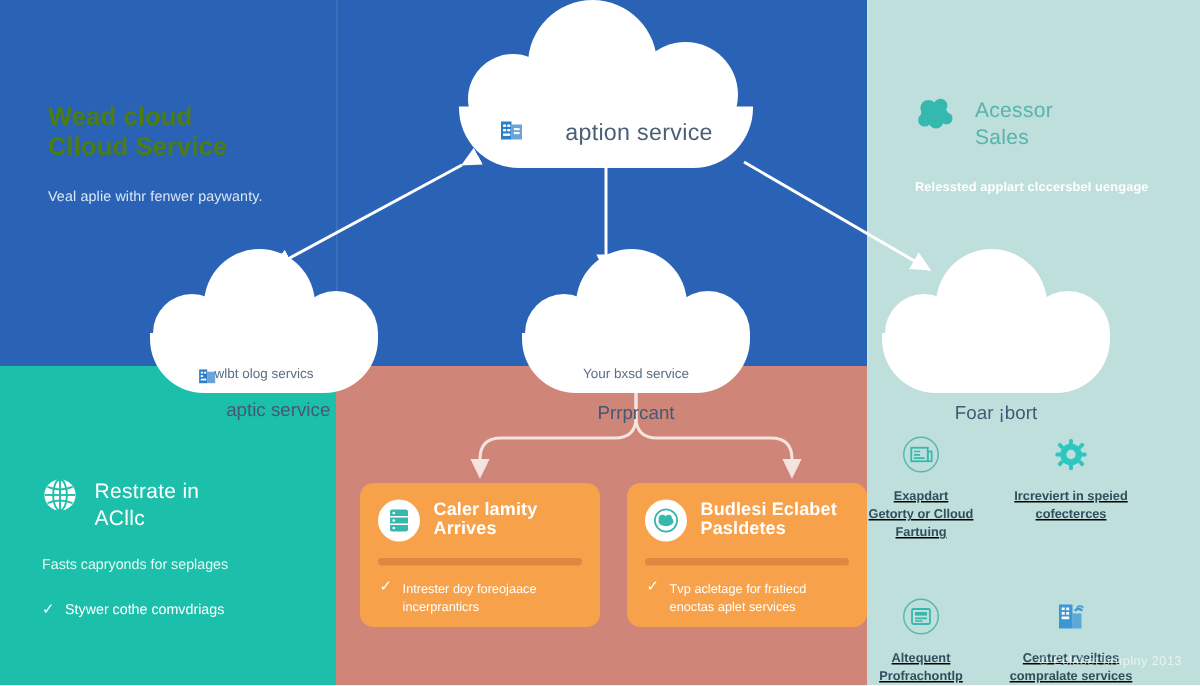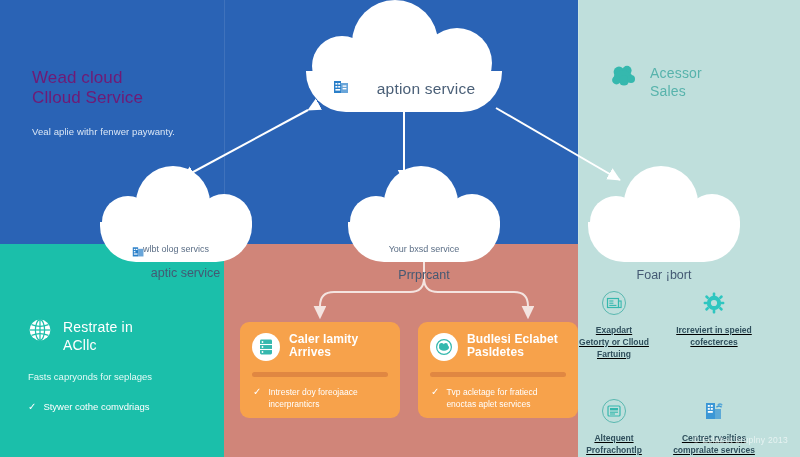--- a/index.html
+++ b/index.html
@@ -64,21 +64,21 @@
     display:flex;align-items:center;justify-content:center;gap:6px;
   }
 
   #cloud-left  {left:100px;top:190px;}
   #cloud-mid   {left:348px;top:190px;}
   #cloud-right {left:588px;top:190px;}
 
   
   #blue-head{position:absolute;left:32px;top:68px;width:200px;}
   #blue-head .h1{
-    color:#701a75;font-size:17px;line-height:20px;font-weight:400;letter-spacing:.1px;
+    color:#4d7c0f;font-size:17px;line-height:20px;font-weight:700;letter-spacing:.1px;
   }
   #blue-head .sub{
     margin-top:17px;color:#dbe7f6;font-size:9.5px;line-height:13px;letter-spacing:.1px;
   }
 
   
   #tr-head{position:absolute;left:610px;top:64px;width:185px;}
   #tr-head .row{display:flex;align-items:flex-start;gap:10px;}
   #tr-head .h1{color:#57b3ac;font-size:14px;line-height:18px;letter-spacing:.2px;}
   #tr-head .sub{margin-top:18px;color:#ffffff;font-size:8.5px;line-height:12px;font-weight:700;letter-spacing:.1px;}
@@ -235,20 +235,21 @@
           <circle cx="6.5" cy="16" r="4.4" fill="#35b8ae"></circle>
           <circle cx="14" cy="16.6" r="5" fill="#35b8ae"></circle>
           <circle cx="21" cy="15" r="4" fill="#35b8ae"></circle>
         </svg>
       </span>
       <span>
         <div class="h1">Acessor</div>
         <div class="h1">Sales</div>
       </span>
     </div>
+    <div class="sub">Relessted applart clccersbel uengage</div>
   </div>
 
   <div id="bl-head">
     <div class="row">
       <span>
         <svg width="24" height="24" viewBox="0 0 24 24">
           <circle cx="12" cy="12" r="10.4" fill="#ffffff"></circle>
           <g stroke="#1bbfaa" stroke-width="1.25" fill="none">
             <ellipse cx="12" cy="12" rx="4.6" ry="10.3"></ellipse>
             <line x1="1.8" y1="12" x2="22.2" y2="12"></line>

